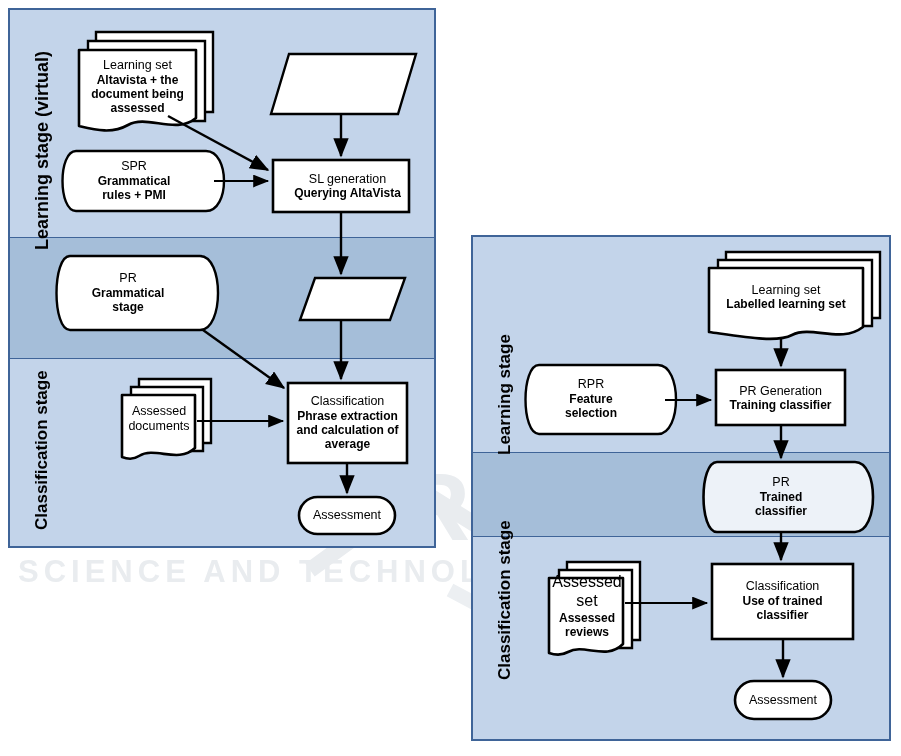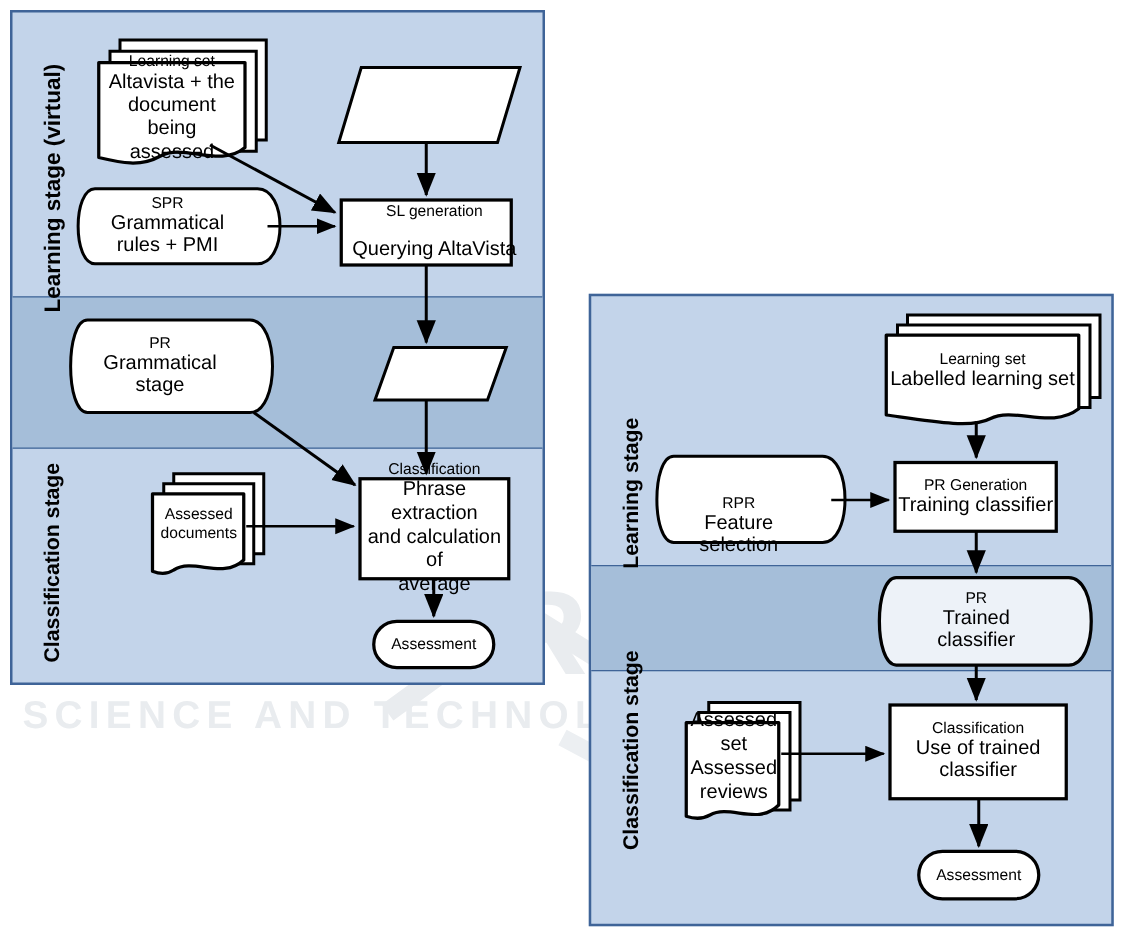--- a/index.html
+++ b/index.html
@@ -34,21 +34,21 @@
 
   
   svg.layer{position:absolute;left:0;top:0;width:901px;height:756px;
             overflow:visible;pointer-events:none;}
 
   
   .node{position:absolute;display:flex;flex-direction:column;
         align-items:center;justify-content:center;text-align:center;
         color:#000;line-height:1.18;box-sizing:border-box;}
   .t-reg{font-size:12.5px;font-weight:normal;}
-  .t-bold{font-size:16px;font-weight:normal;}
+  .t-bold{font-size:12px;font-weight:bold;}
   .t-sm{font-size:16px;font-weight:normal;}
 </style>
 </head>
 <body>
 
 <div id="stage">
 
   <div class="wm wm-main">SCITEPRESS</div>
   <div class="wm wm-sub">SCIENCE AND TECHNOLOGY PUBLICATIONS</div>
   <svg class="wm wm-swoosh" viewBox="0 0 560 230">
@@ -214,21 +214,21 @@
     <div class="t-bold">assessed</div>
   </div>
 
 
   <div class="node" style="left:68px;top:155px;width:132px;height:52px;">
     <div class="t-reg">SPR</div>
     <div class="t-bold">Grammatical</div>
     <div class="t-bold">rules + PMI</div>
   </div>
 
-  <div class="node" style="left:275px;top:162px;width:145px;height:48px;justify-content:space-between;">
+  <div class="node" style="left:275px;top:162px;width:145px;height:48px;">
     <div class="t-reg">SL generation</div>
     <div class="t-bold">Querying AltaVista</div>
   </div>
 
   <div class="node" style="left:62px;top:266px;width:132px;height:54px;">
     <div class="t-reg">PR</div>
     <div class="t-bold">Grammatical</div>
     <div class="t-bold">stage</div>
   </div>
 
@@ -247,21 +247,21 @@
 
   <div class="node" style="left:300px;top:498px;width:94px;height:35px;">
     <div class="t-reg">Assessment</div>
   </div>
 
   <div class="node" style="left:711px;top:277px;width:150px;height:40px;">
     <div class="t-reg">Learning set</div>
     <div class="t-bold">Labelled learning set</div>
   </div>
 
-  <div class="node" style="left:531px;top:395px;width:120px;height:52px;">
+  <div class="node" style="left:531px;top:373px;width:120px;height:52px;">
     <div class="t-reg">RPR</div>
     <div class="t-bold">Feature</div>
     <div class="t-bold">selection</div>
   </div>
 
   <div class="node" style="left:718px;top:379px;width:125px;height:38px;">
     <div class="t-reg">PR Generation</div>
     <div class="t-bold">Training classifier</div>
   </div>
 

